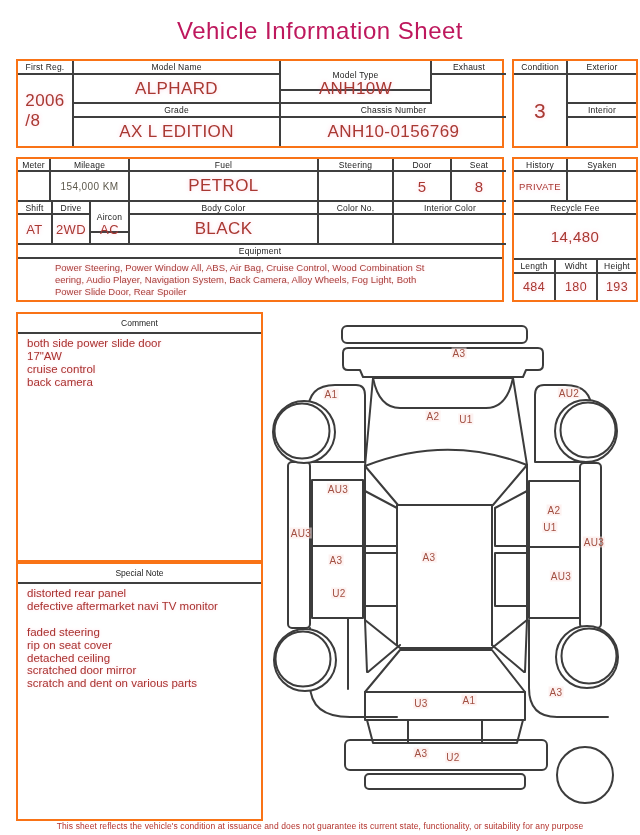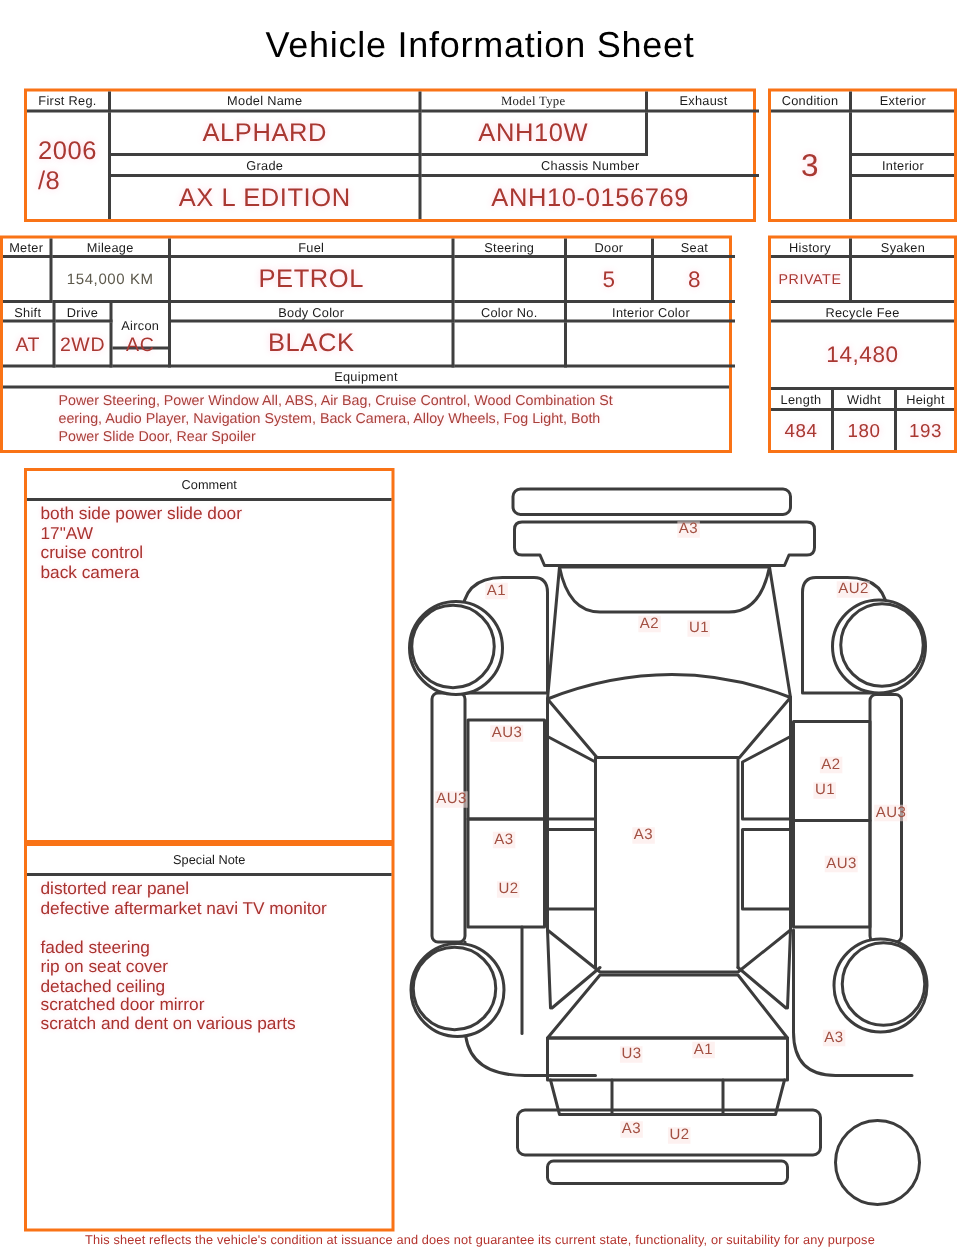--- a/index.html
+++ b/index.html
@@ -13,21 +13,21 @@
       white-space:nowrap;letter-spacing:.2px;}
   .val{display:flex;align-items:center;justify-content:center;color:#a93832;
        text-shadow:0 0 4px rgba(255,110,160,.30);white-space:pre-line;letter-spacing:.4px;}
   .v17{font-size:17px;}
   .v20{font-size:21px;}
   .v15{font-size:15px;}
   .v13{font-size:13px;}
   .v12{font-size:12.5px;}
   .v10{font-size:10px;}
   .title{position:absolute;left:0;top:17px;width:640px;text-align:center;font-size:24px;
-         color:#000000;letter-spacing:.5px;}
+         color:#be185d;letter-spacing:.5px;}
   .gray{color:#5c584b;text-shadow:none;}
   .equip{font-size:9.5px;line-height:12px;color:#a9403a;padding:3px 5px;white-space:pre-line;
          text-shadow:0 0 3px rgba(255,110,160,.25);}
   .freetext{font-size:11.5px;line-height:12.9px;color:#a9322e;padding:5px 9px;white-space:pre-line;
             text-shadow:0 0 3px rgba(255,110,160,.25);}
   .bandhd{position:absolute;left:0;right:0;height:18px;border-bottom:2px solid #3f3f3f;
           font-size:8.5px;color:#1b1b1b;display:flex;align-items:center;justify-content:center;}
   .diagram{position:absolute;left:260px;top:308px;width:380px;height:505px;}
   .diagram svg{position:absolute;left:0;top:0;}
   .dlabel{position:absolute;transform:translate(-50%,-50%);font-size:10px;color:#a24f41;
@@ -38,21 +38,21 @@
 </head>
 <body>
 
 <div class="sheet">
 
   <div class="title">Vehicle Information Sheet</div>
 
   <div class="box" style="left:16px;top:59px;width:488px;height:89px;">
     <div class="cell hd br bb" style="left:0;top:0;width:56px;height:14px;">First Reg.</div>
     <div class="cell hd br bb" style="left:56px;top:0;width:207px;height:14px;">Model Name</div>
-    <div class="cell hd br bb" style="left:263px;top:0;width:151px;height:14px;font-family:Liberation Serif, serif;">Model Type</div>
+    <div class="cell hd br bb" style="left:263px;top:0;width:151px;height:30px;">Model Type</div>
     <div class="cell hd bb" style="left:414px;top:0;width:74px;height:14px;">Exhaust</div>
 
     <div class="cell val v17 br" style="left:0;top:14px;width:56px;height:71px;line-height:20px;">2006
 /8</div>
     <div class="cell val v17 br bb" style="left:56px;top:14px;width:207px;height:29px;">ALPHARD</div>
     <div class="cell val v17 br bb" style="left:263px;top:14px;width:151px;height:29px;">ANH10W</div>
 
     <div class="cell hd br bb" style="left:56px;top:43px;width:207px;height:14px;">Grade</div>
     <div class="cell hd bb" style="left:263px;top:43px;width:225px;height:14px;">Chassis Number</div>
     <div class="cell val v17 br" style="left:56px;top:57px;width:207px;height:28px;">AX L EDITION</div>
@@ -61,21 +61,21 @@
 
   <div class="box" style="left:512px;top:59px;width:126px;height:89px;">
     <div class="cell hd br bb" style="left:0;top:0;width:54px;height:14px;">Condition</div>
     <div class="cell hd bb" style="left:54px;top:0;width:68px;height:14px;">Exterior</div>
     <div class="cell val v20 br" style="left:0;top:14px;width:54px;height:71px;">3</div>
     <div class="cell val bb" style="left:54px;top:14px;width:68px;height:29px;"></div>
     <div class="cell hd bb" style="left:54px;top:43px;width:68px;height:14px;">Interior</div>
     <div class="cell val" style="left:54px;top:57px;width:68px;height:28px;"></div>
   </div>
 
-  <div class="box" style="left:0;top:157px;width:488px;height:145px;">
+  <div class="box" style="left:16px;top:157px;width:488px;height:145px;">
     <div class="cell hd br bb" style="left:0;top:0;width:33px;height:13px;">Meter</div>
     <div class="cell hd br bb" style="left:33px;top:0;width:79px;height:13px;">Mileage</div>
     <div class="cell hd br bb" style="left:112px;top:0;width:189px;height:13px;">Fuel</div>
     <div class="cell hd br bb" style="left:301px;top:0;width:75px;height:13px;">Steering</div>
     <div class="cell hd br bb" style="left:376px;top:0;width:58px;height:13px;">Door</div>
     <div class="cell hd bb" style="left:434px;top:0;width:54px;height:13px;">Seat</div>
 
     <div class="cell val br bb" style="left:0;top:13px;width:33px;height:30px;"></div>
     <div class="cell val v10 gray br bb" style="left:33px;top:13px;width:79px;height:30px;">154,000 KM</div>
     <div class="cell val v17 br bb" style="left:112px;top:13px;width:189px;height:30px;">PETROL</div>

